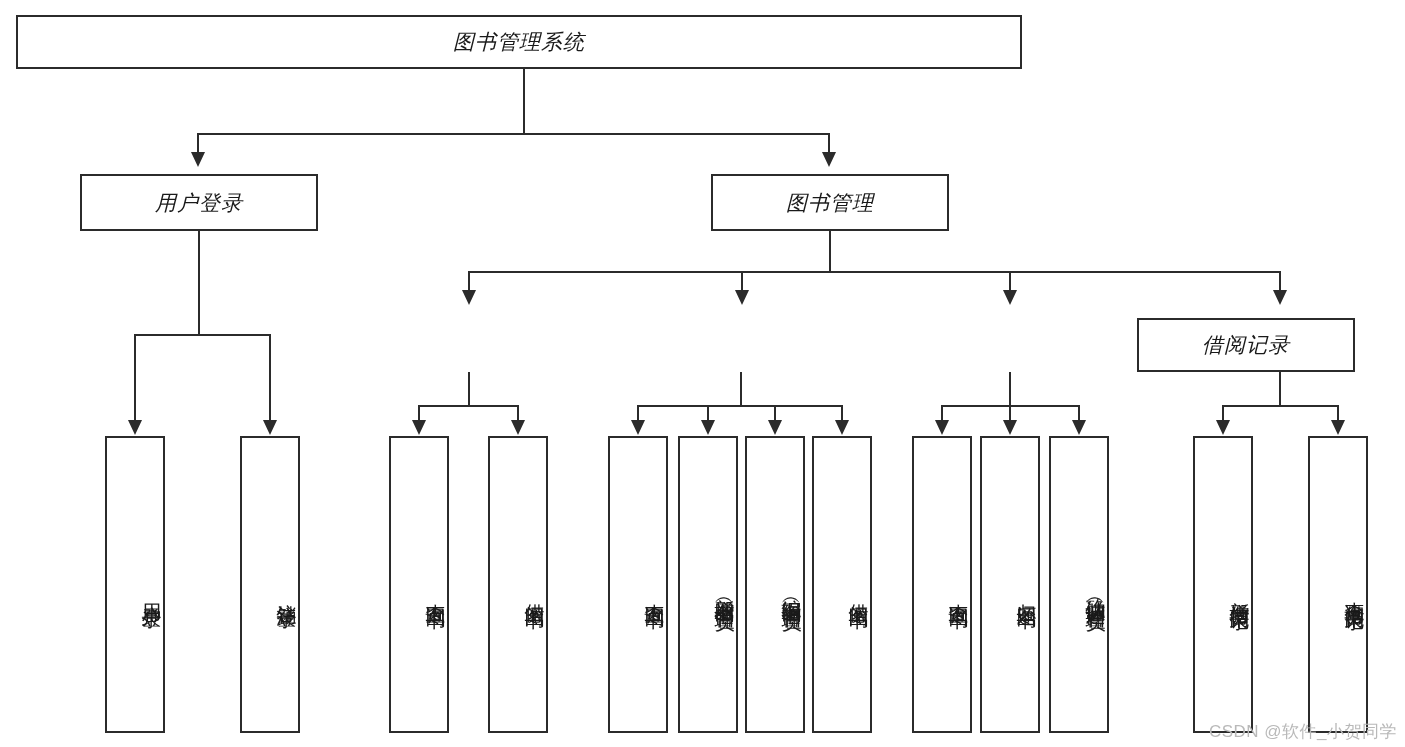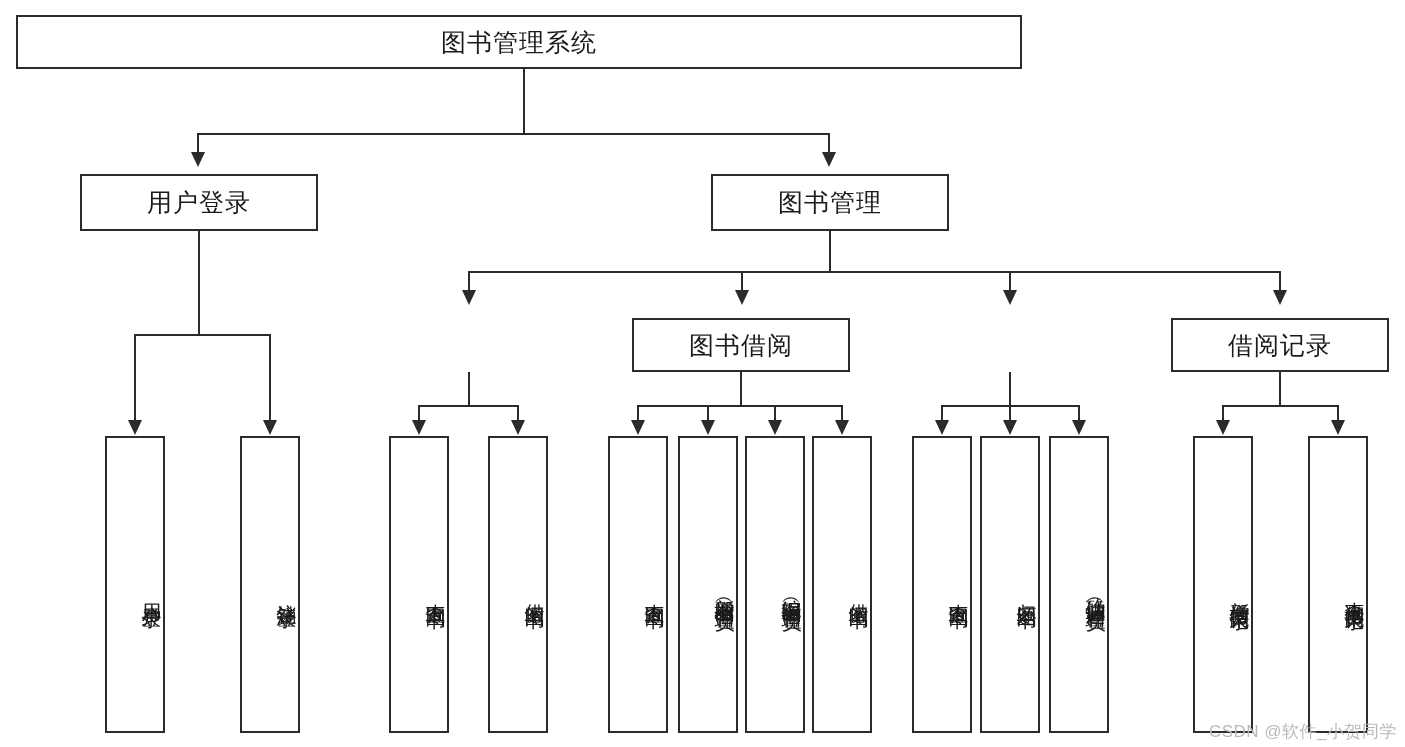--- a/index.html
+++ b/index.html
@@ -21,22 +21,23 @@
     position: absolute;
     box-sizing: border-box;
     border: 2px solid #2b2b2b;
     background: #ffffff;
     display: flex;
     align-items: center;
     justify-content: center;
     color: #1a1a1a;
   }
   .node.horiz {
-    font-size: 25px;
+    font-size: 21px;
     letter-spacing: 1px;
+    font-style: italic;
   }
   .node.vert {
     writing-mode: vertical-rl;
     text-orientation: upright;
     font-size: 20px;
     line-height: 1.18;
     letter-spacing: 2px;
     padding-top: 14px;
     align-items: flex-start;
     justify-content: center;
@@ -108,24 +109,21 @@
   <div class="edge h" style="left:468px; top:271px; width:812px; height:2px;"></div>
   <div class="edge v" style="left:468px; top:271px; width:2px; height:20px;"></div>
   <div class="arrow" style="left:462px; top:290px;"></div>
   <div class="edge v" style="left:741px; top:271px; width:2px; height:20px;"></div>
   <div class="arrow" style="left:735px; top:290px;"></div>
   <div class="edge v" style="left:1009px; top:271px; width:2px; height:20px;"></div>
   <div class="arrow" style="left:1003px; top:290px;"></div>
   <div class="edge v" style="left:1279px; top:271px; width:2px; height:20px;"></div>
   <div class="arrow" style="left:1273px; top:290px;"></div>
 
-  <div class="node horiz" style="left:632px; top:318px; width:218px; height:54px;">
-    <span>图书借阅</span>
-  </div>
-  <div class="node horiz" style="left:1171px; top:318px; width:218px; height:54px;">
+  <div class="node horiz" style="left:1137px; top:318px; width:218px; height:54px;">
     <span>借阅记录</span>
   </div>
 
   <div class="edge v" style="left:468px; top:372px; width:2px; height:34px;"></div>
   <div class="edge h" style="left:418px; top:405px; width:100px; height:2px;"></div>
   <div class="edge v" style="left:418px; top:405px; width:2px; height:16px;"></div>
   <div class="arrow" style="left:412px; top:420px;"></div>
   <div class="edge v" style="left:517px; top:405px; width:2px; height:16px;"></div>
   <div class="arrow" style="left:511px; top:420px;"></div>
 

